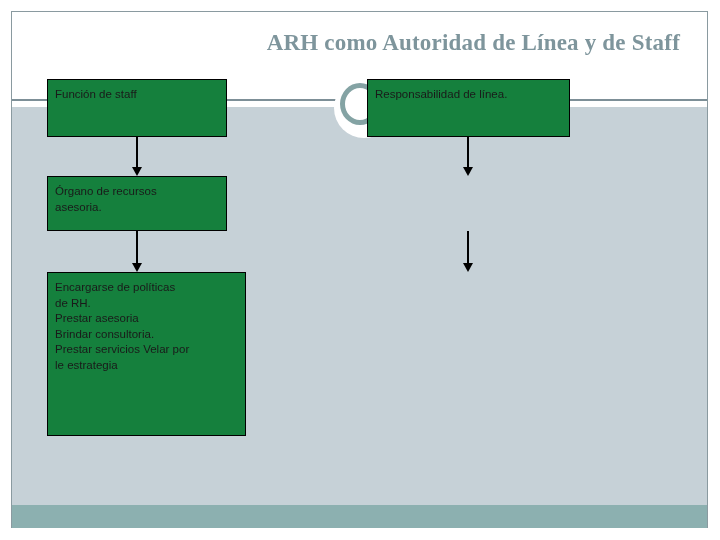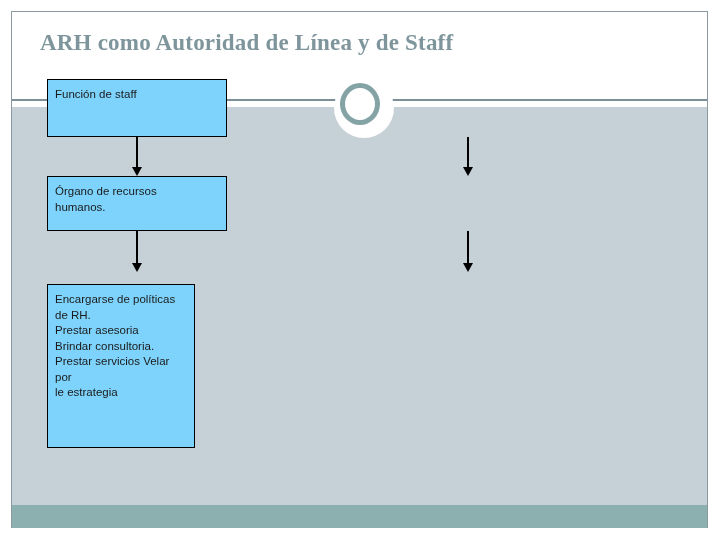--- a/index.html
+++ b/index.html
@@ -70,21 +70,21 @@
     height: 23px;
     background: #8cb0b0;
   }
 
   
   .slide-title {
     position: absolute;
     left: 40px;
     top: 29px;
     width: 640px;
-    text-align: left;
+    text-align: right;
     font-family: "Liberation Serif", serif;
     font-weight: bold;
     font-size: 23px;
     line-height: 28px;
     color: #7e959c;
     letter-spacing: 0.2px;
     white-space: nowrap;
   }
 
   
@@ -104,37 +104,37 @@
     width: 40px;
     height: 42px;
     border-radius: 50%;
     border: 5px solid #84a3a4;
     box-sizing: border-box;
   }
 
   
   .node {
     position: absolute;
-    background: #7dd3fc;
+    background: #15803d;
     border: 1.4px solid #000000;
     box-sizing: border-box;
     padding: 7px 6px 8px 7px;
     font-family: "Liberation Sans", sans-serif;
     font-size: 11.5px;
     line-height: 15.5px;
     color: #1a1a1a;
     white-space: pre-line;
     overflow: hidden;
   }
 
   #node-funcion-staff   { left: 47px;  top: 79px;  width: 180px; height: 58px; }
   #node-responsabilidad { left: 367px; top: 79px;  width: 203px; height: 58px; }
   #node-organo-rh       { left: 47px;  top: 176px; width: 180px; height: 55px; }
   #node-gestor          { left: 367px; top: 176px; width: 203px; height: 55px; }
-  #node-funciones-staff { left: 47px;  top: 284px; width: 148px; height: 164px; }
+  #node-funciones-staff { left: 47px;  top: 272px; width: 199px; height: 164px; }
   #node-funciones-linea { left: 367px; top: 272px; width: 215px; height: 164px; }
 
   
   .connector {
     position: absolute;
     width: 2px;
     background: #000000;
   }
   .connector .head {
     position: absolute;
@@ -172,33 +172,34 @@
   <div class="deco-ring-glow"></div>
   <div class="deco-ring"></div>
 
   <div class="node" id="node-funcion-staff">Función de staff</div>
 
   <div class="connector" id="arrow-staff-1">
     <span class="head"></span>
   </div>
 
   <div class="node" id="node-organo-rh">Órgano de recursos
-humanos.</div>
+asesoria.</div>
 
   <div class="connector" id="arrow-staff-2">
     <span class="head"></span>
   </div>
 
   <div class="node" id="node-funciones-staff">Encargarse de políticas
 de RH.
 Prestar asesoria
 Brindar consultoria.
 Prestar servicios Velar por
 le estrategia</div>
 
+  <div class="node" id="node-responsabilidad">Responsabilidad de línea.</div>
 
   <div class="connector" id="arrow-linea-1">
     <span class="head"></span>
   </div>
 
 
   <div class="connector" id="arrow-linea-2">
     <span class="head"></span>
   </div>
 

